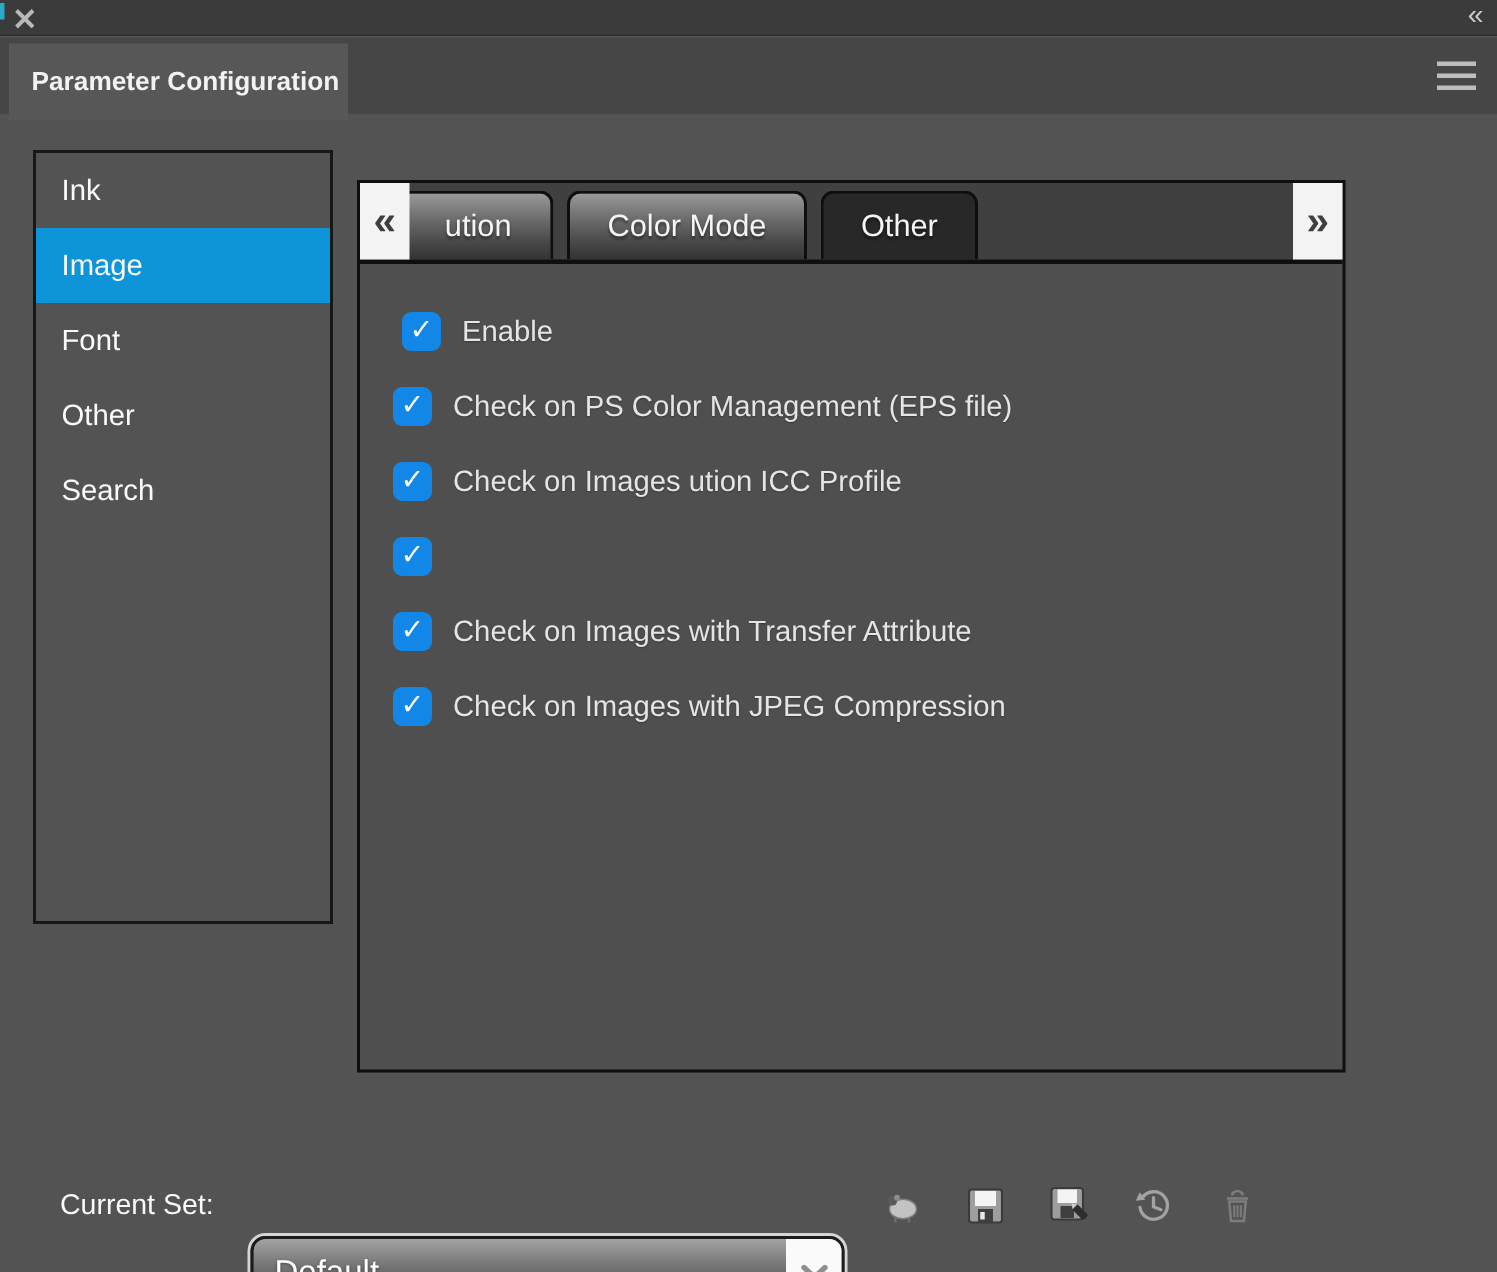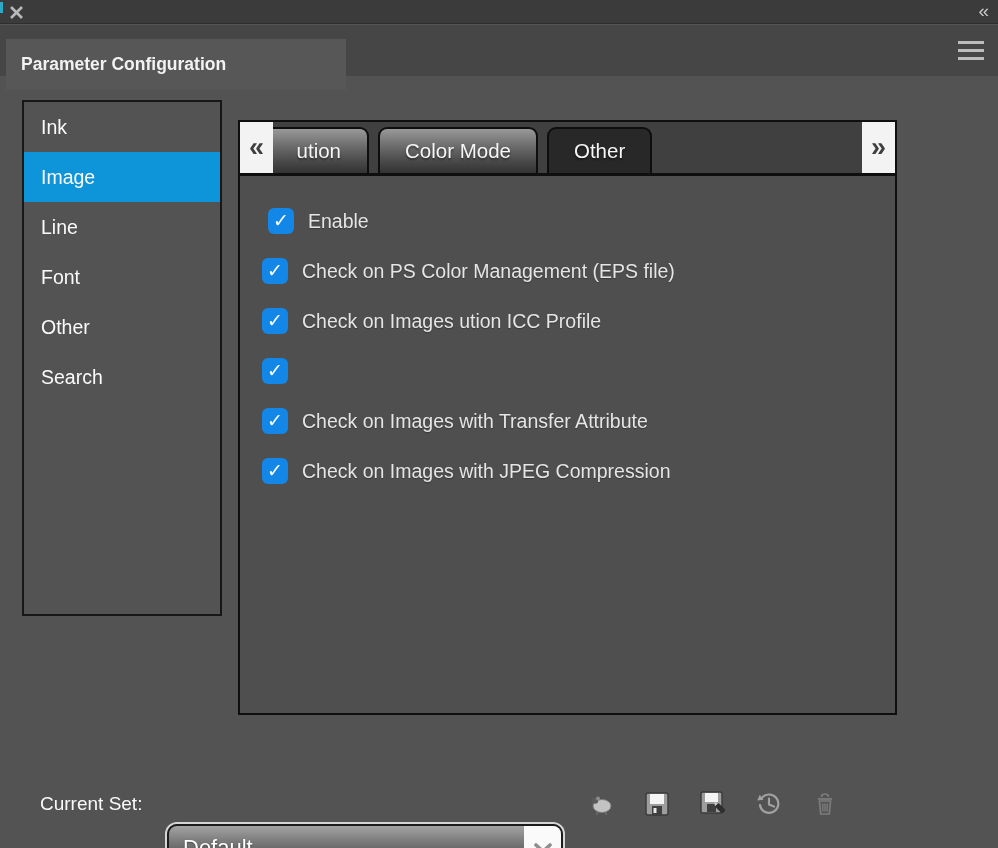--- a/index.html
+++ b/index.html
@@ -19,21 +19,21 @@
     position:absolute; left:8px; top:4px; width:17px; height:17px;
     display:flex; align-items:center; justify-content:center; cursor:pointer;
   }
   .collapse-btn {
     position:absolute; right:8px; top:-2px; color:#c9c9c9; font-size:19px;
     letter-spacing:1px; cursor:pointer; line-height:26px;
   }
   
   .header { position:absolute; left:0; top:25px; width:998px; height:51px; background:#464646; }
   .panel-title-tab {
-    position:absolute; left:6px; top:14px; width:340px; height:51px;
+    position:absolute; left:6px; top:4px; width:226px; height:51px;
     background:#575757; display:flex; align-items:center; padding-left:15px;
   }
   .panel-title-tab span { color:#f2f2f2; font-weight:bold; font-size:17.5px; }
   .hamburger { position:absolute; right:14px; top:16px; width:26px; height:19px; cursor:pointer; }
   .hamburger i { display:block; height:3px; background:#bdbdbd; margin-bottom:5px; }
   
   .sidebar {
     position:absolute; left:22px; top:100px; width:200px; height:516px;
     border:2px solid #171717; background:#535353;
   }
@@ -131,21 +131,20 @@
   <div class="hamburger">
       <i></i>
       <i></i>
       <i></i>
     </div>
 </div>
 
 <div class="sidebar">
   <div class="side-item">Ink</div>
   <div class="side-item selected">Image</div>
-  <div class="side-item">Line</div>
   <div class="side-item">Font</div>
   <div class="side-item">Other</div>
   <div class="side-item">Search</div>
 </div>
 
 <div class="panel">
   <div class="tabstrip">
     <div class="tabs-row">
       <div class="tab partial">ution</div>
       <div class="tab">Color Mode</div>

